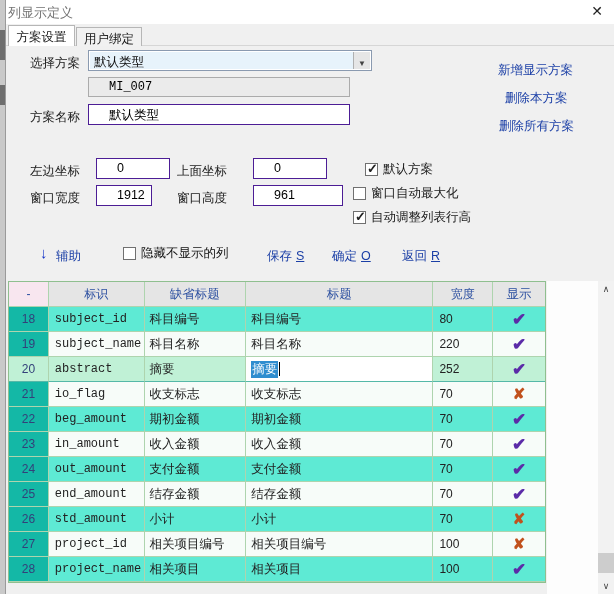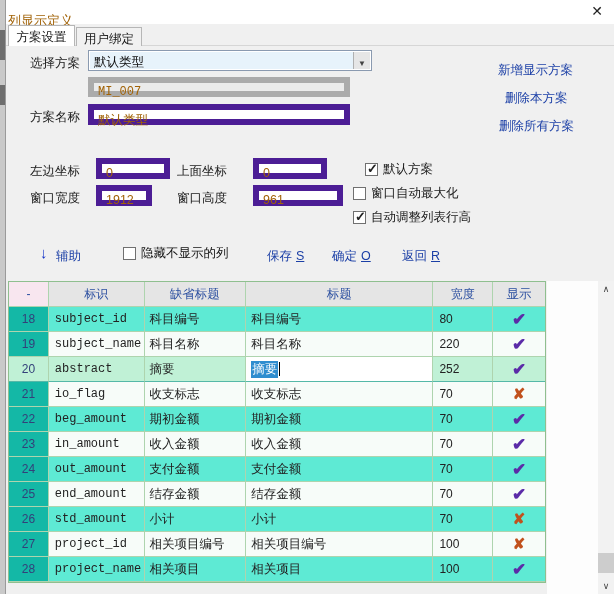--- a/index.html
+++ b/index.html
@@ -7,38 +7,38 @@
   .screen { position:relative; width:614px; height:594px; background:#f0f0f0; overflow:hidden; }
 
   
   .left-strip { position:absolute; left:0; top:0; width:5px; height:594px; background:#c9c9c9; }
   .left-strip .mark { position:absolute; left:0; width:5px; background:#6e6e6e; }
 
   .dialog-edge { position:absolute; left:5px; top:0; width:1px; height:594px; background:#9a9a9a; }
 
   
   .titlebar { position:absolute; left:6px; top:0; width:608px; height:24px; background:#ffffff; }
-  .title { position:absolute; left:8px; top:12px; font-size:13px; color:#a16207; }
+  .title { position:absolute; left:8px; top:4px; font-size:13px; color:#737373; }
   .close-btn { position:absolute; left:584px; top:1px; width:26px; height:21px; text-align:center; line-height:21px; font-size:14px; color:#222; cursor:pointer; }
 
   
   .tabstrip { position:absolute; left:6px; top:25px; width:608px; height:21px; border-bottom:1px solid #d6d6d6; }
   .tab { position:absolute; font-size:12.5px; color:#1a1a1a; text-align:center; border:1px solid #b6b6b6; border-bottom:none; padding-top:3px; cursor:pointer; }
   .tab.active { left:2px; top:0px; width:67px; height:21px; background:#ffffff; z-index:2; }
   .tab.inactive { left:70px; top:2px; width:66px; height:19px; background:#f1f1f1; }
 
   .lbl { position:absolute; font-size:12.5px; color:#1a1a1a; white-space:nowrap; }
 
   
   .combo { position:absolute; left:88px; top:50px; width:284px; height:21px; background:#fff; border:1px solid #8a9ab0; }
   .combo-value { position:absolute; left:1px; top:1px; right:18px; bottom:1px; background:#e7f3fb; font-size:12.5px; color:#111; padding:2px 0 0 4px; white-space:nowrap; overflow:hidden; }
   .combo-btn { position:absolute; right:1px; top:1px; width:17px; bottom:1px; background:#e6e6e6; border-left:1px solid #b0b0b0; text-align:center; cursor:pointer; }
   .combo-btn span { font-size:8px; color:#444; line-height:17px; }
 
-  .field { position:absolute; font-size:12.5px; color:#a16207; border:6px solid #4c1d95; background:#fff; padding:2px 4px; }
+  .field { position:absolute; font-size:12.5px; color:#000000; border:1px solid #4c1d95; background:#fff; padding:2px 20px; }
   .field.disabled { background:#ebebeb; border-color:#ababab; font-family:"Liberation Mono","DejaVu Sans Mono",monospace; font-size:12px; }
 
   .link { position:absolute; font-size:12.5px; color:#1b3fa6; white-space:nowrap; cursor:pointer; }
 
   
   .cb { display:inline-block; width:13px; height:13px; background:#fff; border:1px solid #707070; position:relative; vertical-align:middle; }
   .cb.checked:after { content:"\2713"; position:absolute; left:1px; top:-3px; font-size:13px; font-weight:bold; color:#222; }
   .cbrow { position:absolute; height:24px; display:flex; align-items:center; gap:5px; font-size:12.5px; color:#1a1a1a; white-space:nowrap; }
 
   

